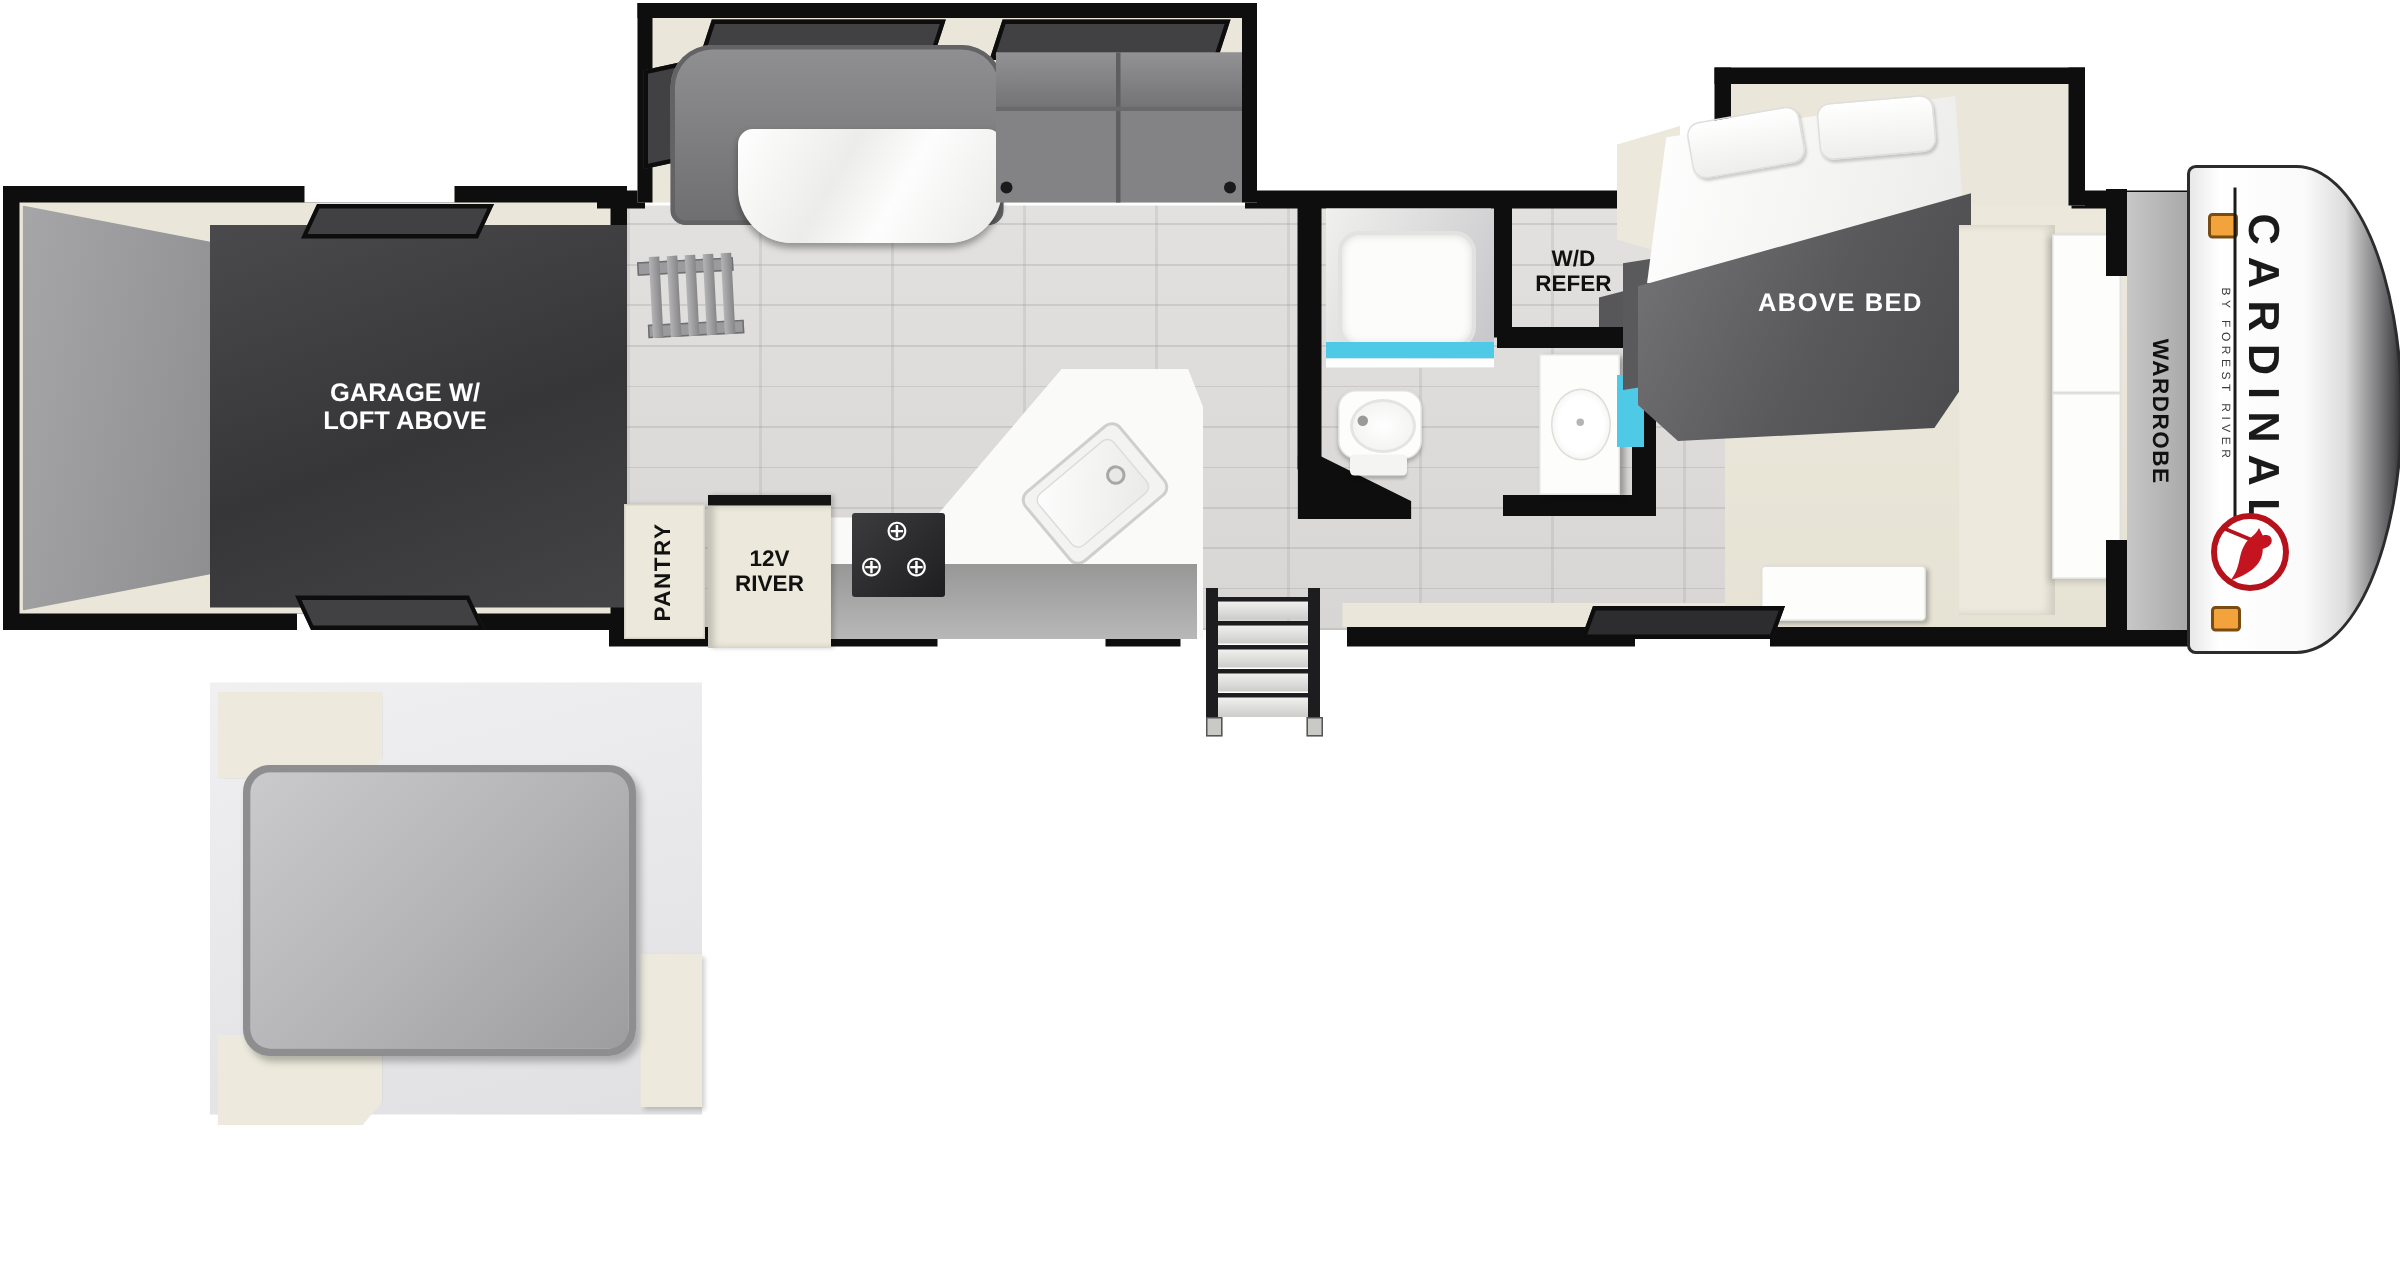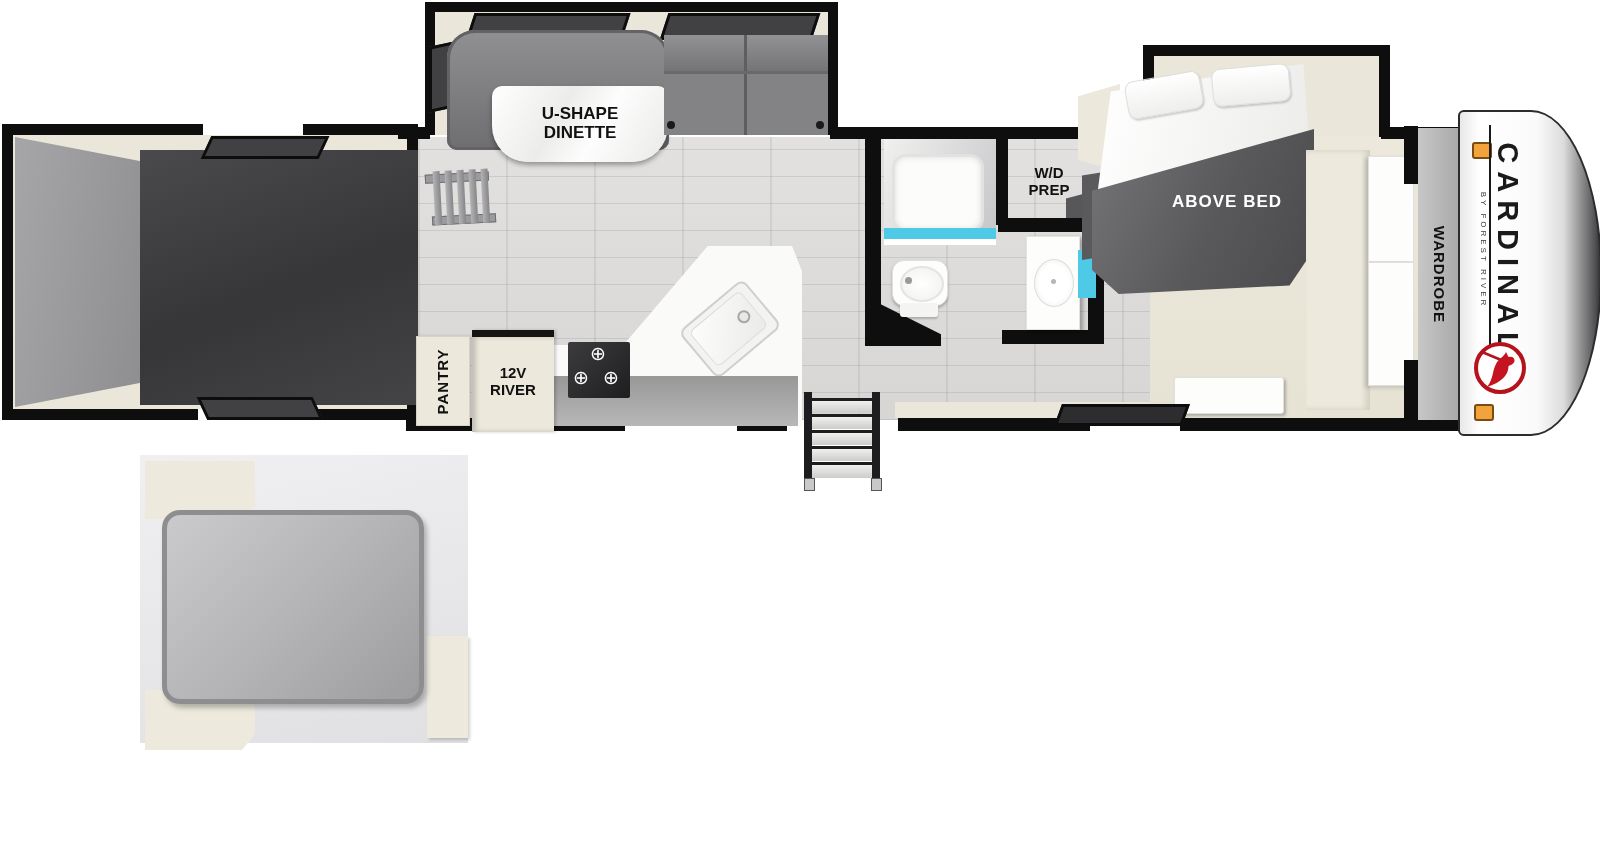--- a/index.html
+++ b/index.html
@@ -21,20 +21,24 @@
 
 <div class="canvas">
 
   <div class="abs" style="left:2px;top:124px;width:416px;height:296px;background:#0e0e0e;"></div>
   <div class="abs cream" style="left:13px;top:135px;width:394px;height:274px;"></div>
   <div class="abs" style="left:15px;top:137px;width:126px;height:270px;
               background:linear-gradient(100deg,#a6a6a8,#8e8e90);
               clip-path:polygon(0 0,100% 9%,100% 91%,0 100%);"></div>
   <div class="abs" style="left:140px;top:150px;width:278px;height:255px;
               background:linear-gradient(160deg,#4a4a4c,#363638 55%,#444446);"></div>
+  <div class="abs lbl" style="left:150px;top:252px;width:240px;font-size:17px;color:#fff;">
+    <span style="display:block;">GARAGE W/</span>
+    <span style="display:block;">LOFT ABOVE</span>
+  </div>
   <div class="abs" style="left:203px;top:124px;width:100px;height:11px;background:#fff;"></div>
   <div class="abs window-p" style="left:206px;top:136px;width:112px;height:17px;transform:skewX(-25deg);"></div>
   <div class="abs" style="left:198px;top:409px;width:114px;height:11px;background:#fff;"></div>
   <div class="abs window-p" style="left:202px;top:397px;width:110px;height:17px;transform:skewX(25deg);"></div>
 
   <div class="abs wood" style="left:418px;top:137px;width:732px;height:283px;"></div>
   <div class="abs" style="left:1150px;top:135px;width:268px;height:285px;
               background:linear-gradient(180deg,#ece9dc,#e6e3d5);"></div>
 
   <div class="w" style="left:398px;top:127px;width:32px;height:12px;"></div>
@@ -50,24 +54,20 @@
               border-top:10px solid #0e0e0e;border-left:10px solid #0e0e0e;border-right:10px solid #0e0e0e;"></div>
   <div class="abs window-p" style="left:470px;top:13px;width:150px;height:22px;transform:skewX(-18deg);"></div>
   <div class="abs window-p" style="left:664px;top:13px;width:146px;height:21px;transform:skewX(-18deg);"></div>
   <div class="abs window-p" style="left:429px;top:44px;width:20px;height:60px;transform:skewY(-12deg);"></div>
 
   <div class="abs" style="left:447px;top:30px;width:222px;height:120px;border-radius:28px 28px 10px 10px;
               background:linear-gradient(180deg,#909092,#6e6e70);box-shadow:inset 0 0 0 3px #636365;"></div>
   <div class="abs" style="left:492px;top:86px;width:176px;height:76px;border-radius:10px 10px 36px 36px;
               background:linear-gradient(120deg,#ffffff,#ececea 38%,#fdfdfd 60%,#e9e9e7);
               box-shadow:0 3px 5px rgba(0,0,0,.35);"></div>
-  <div class="abs lbl" style="left:492px;top:104px;width:176px;font-size:17px;">
-    <span style="display:block;">U-SHAPE</span>
-    <span style="display:block;">DINETTE</span>
-  </div>
 
   <div class="abs" style="left:664px;top:35px;width:164px;height:100px;background:#838385;">
     <div class="abs" style="left:0;top:0;width:164px;height:36px;background:linear-gradient(180deg,#929294,#747476);"></div>
     <div class="abs" style="left:80px;top:0;width:3px;height:100px;background:#5e5e60;"></div>
     <div class="abs" style="left:0;top:36px;width:164px;height:3px;background:#69696b;"></div>
     <div class="abs" style="left:3px;top:86px;width:8px;height:8px;border-radius:50%;background:#1a1a1a;"></div>
     <div class="abs" style="left:152px;top:86px;width:8px;height:8px;border-radius:50%;background:#1a1a1a;"></div>
   </div>
 
   <div class="abs" style="left:426px;top:168px;width:68px;height:62px;transform:rotate(-3deg);">
@@ -131,21 +131,21 @@
   <div class="abs" style="left:884px;top:139px;width:112px;height:106px;
               background:linear-gradient(115deg,#f0f0ee,#d2d2d4 70%,#c5c5c7);">
     <div class="abs" style="left:8px;top:15px;width:86px;height:72px;border-radius:14px;border:3px solid #e2e2e0;
                 background:#fcfcfa;box-shadow:inset 0 0 6px rgba(0,0,0,.12);"></div>
     <div class="abs" style="left:0;top:89px;width:112px;height:11px;background:#4ec9e6;"></div>
     <div class="abs" style="left:0;top:100px;width:112px;height:6px;background:#ffffff;"></div>
   </div>
 
   <div class="abs lbl" style="left:1006px;top:165px;width:86px;font-size:15px;">
     <span style="display:block;">W/D</span>
-    <span style="display:block;">PREP</span>
+    <span style="display:block;">REFER</span>
   </div>
   <div class="abs" style="left:1066px;top:190px;width:32px;height:28px;background:#57575a;
               clip-path:polygon(0 30%,100% 0,100% 100%,0 100%);"></div>
 
   <div class="abs" style="left:892px;top:260px;width:54px;height:44px;background:#fdfdfb;border:1px solid #e0e0de;
               border-radius:12px;box-shadow:0 2px 3px rgba(0,0,0,.25);">
     <div class="abs" style="left:7px;top:5px;width:40px;height:32px;border-radius:50%;border:2px solid #e4e4e2;
                 background:radial-gradient(#ffffff,#f0f0ee);"></div>
     <div class="abs" style="left:12px;top:16px;width:7px;height:7px;border-radius:50%;background:#9a9a98;"></div>
   </div>

